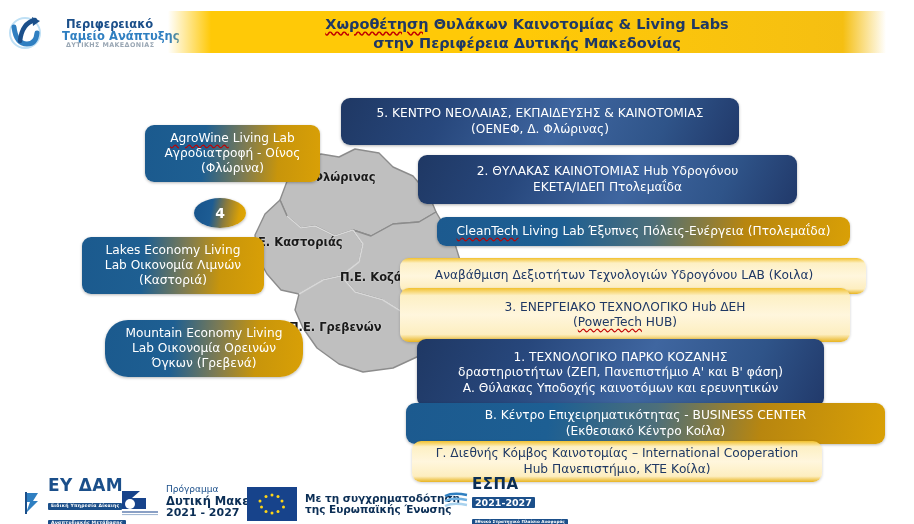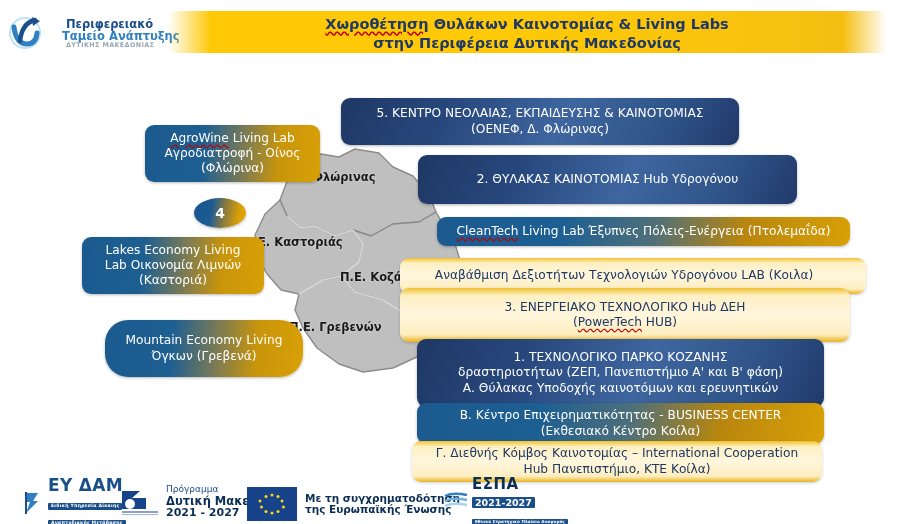--- a/index.html
+++ b/index.html
@@ -146,45 +146,47 @@
         <span class="ln">Αγροδιατροφή - Οίνος</span>
         <span class="ln">(Φλώρινα)</span>
       </div>
       <div class="box bluegold2" style="left: 82px; top: 237px; width: 182px; height: 57px;">
         <span class="ln">Lakes Economy Living</span>
         <span class="ln">Lab Οικονομία Λιμνών</span>
         <span class="ln">(Καστοριά)</span>
       </div>
       <div class="box bluegold2" style="left: 105px; top: 320px; width: 198px; height: 57px; border-radius: 23px;">
         <span class="ln">Mountain Economy Living</span>
+        <span class="ln">Lab Οικονομία Ορεινών</span>
         <span class="ln">Όγκων (Γρεβενά)</span>
       </div>
       <div class="box navy" style="left: 341px; top: 98px; width: 398px; height: 47px; justify-content: center;">
         <span class="ln">5. ΚΕΝΤΡΟ ΝΕΟΛΑΙΑΣ, ΕΚΠΑΙΔΕΥΣΗΣ &amp; ΚΑΙΝΟΤΟΜΙΑΣ</span>
         <span class="ln">(ΟΕΝΕΦ, Δ. Φλώρινας)</span>
       </div>
       <div class="box navy" style="left: 418px; top: 155px; width: 379px; height: 49px;">
         <span class="ln">2. ΘΥΛΑΚΑΣ ΚΑΙΝΟΤΟΜΙΑΣ Hub Υδρογόνου</span>
+        <span class="ln">ΕΚΕΤΑ/ΙΔΕΠ Πτολεμαΐδα</span>
       </div>
       <div class="box bluegold" style="left: 437px; top: 217px; width: 413px; height: 29px;">
         <span class="ln"><span class="u-red">CleanTech</span> Living Lab Έξυπνες Πόλεις-Ενέργεια (Πτολεμαΐδα)</span>
       </div>
       <div class="box pale" style="left: 400px; top: 258px; width: 466px; height: 36px; align-items: center;">
         <span class="ln" style="padding-right: 18px;">Αναβάθμιση Δεξιοτήτων  Τεχνολογιών Υδρογόνου LAB (Κοιλα)</span>
       </div>
       <div class="box pale" style="left: 400px; top: 288px; width: 450px; height: 54px;">
         <span class="ln">3. ΕΝΕΡΓΕΙΑΚΟ ΤΕΧΝΟΛΟΓΙΚΟ Hub ΔΕΗ</span>
         <span class="ln">(<span class="u-red">PowerTech</span> HUB)</span>
       </div>
       <div class="box navy" style="left: 417px; top: 339px; width: 407px; height: 68px;">
         <span class="ln">1. ΤΕΧΝΟΛΟΓΙΚΟ ΠΑΡΚΟ ΚΟΖΑΝΗΣ</span>
         <span class="ln">δραστηριοτήτων (ΖΕΠ, Πανεπιστήμιο Α' και Β' φάση)</span>
         <span class="ln">Α. Θύλακας Υποδοχής καινοτόμων και ερευνητικών</span>
       </div>
-      <div class="box bluegold" style="left: 417px; top: 403px; width: 407px; height: 41px;">
+      <div class="box bluegold" style="left: 406px; top: 403px; width: 479px; height: 41px;">
         <span class="ln">Β. Κέντρο Επιχειρηματικότητας - BUSINESS CENTER</span>
         <span class="ln">(Εκθεσιακό Κέντρο Κοίλα)</span>
       </div>
       <div class="box pale" style="left: 412px; top: 441px; width: 410px; height: 41px;">
         <span class="ln">Γ. Διεθνής Κόμβος Καινοτομίας – International Cooperation</span>
         <span class="ln">Hub Πανεπιστήμιο, ΚΤΕ Κοίλα)</span>
       </div>
     </div>
 
   <div id="badge4">

